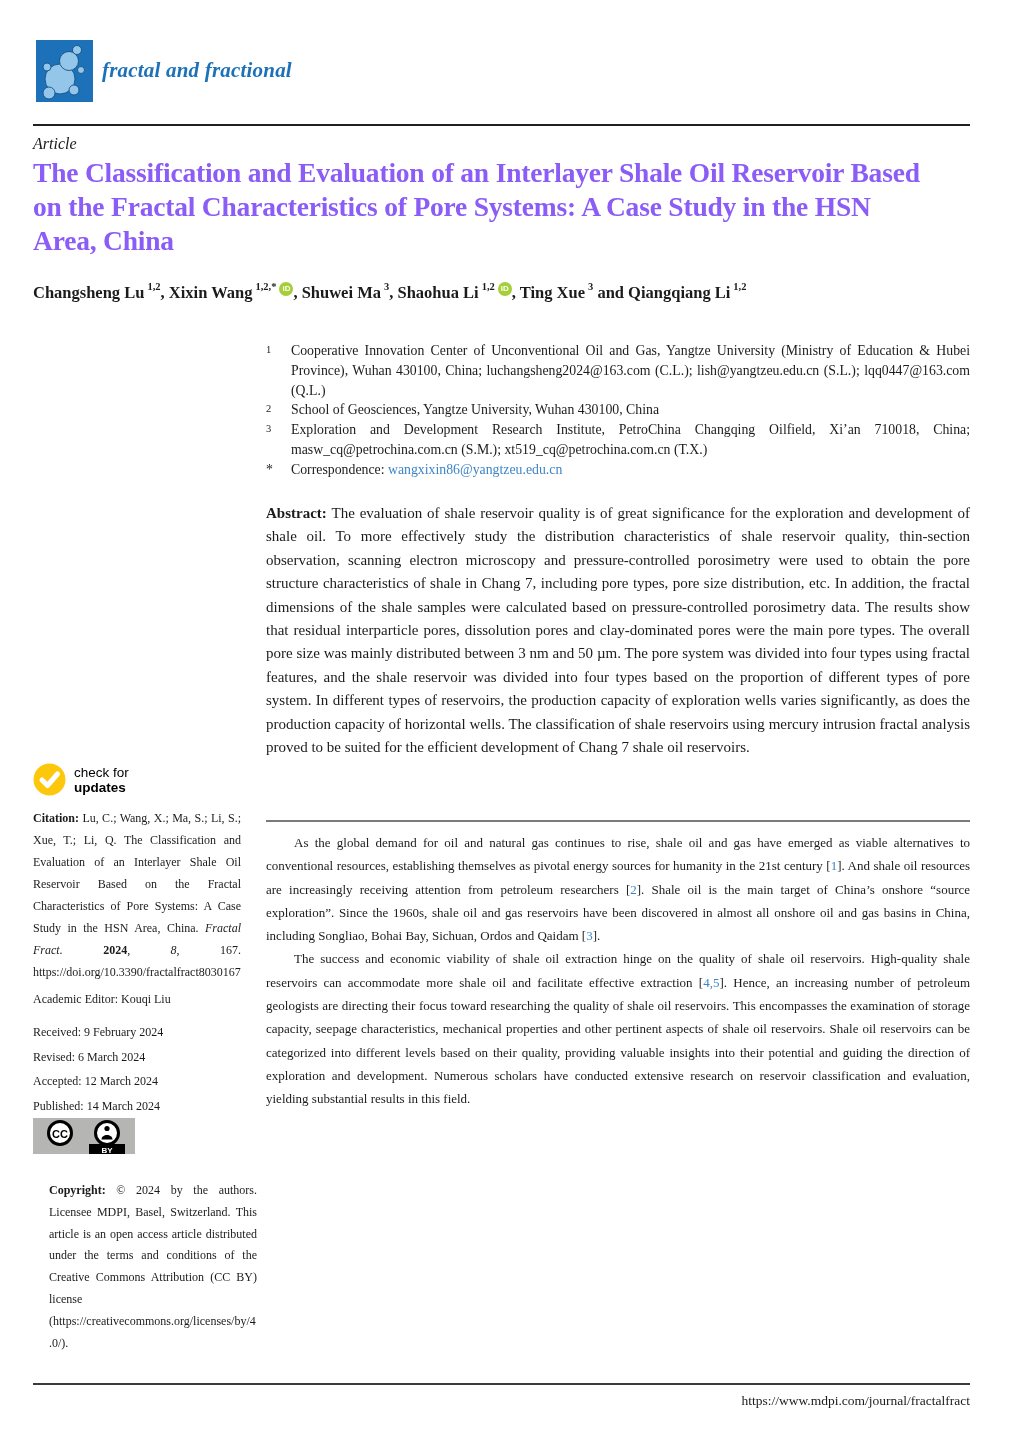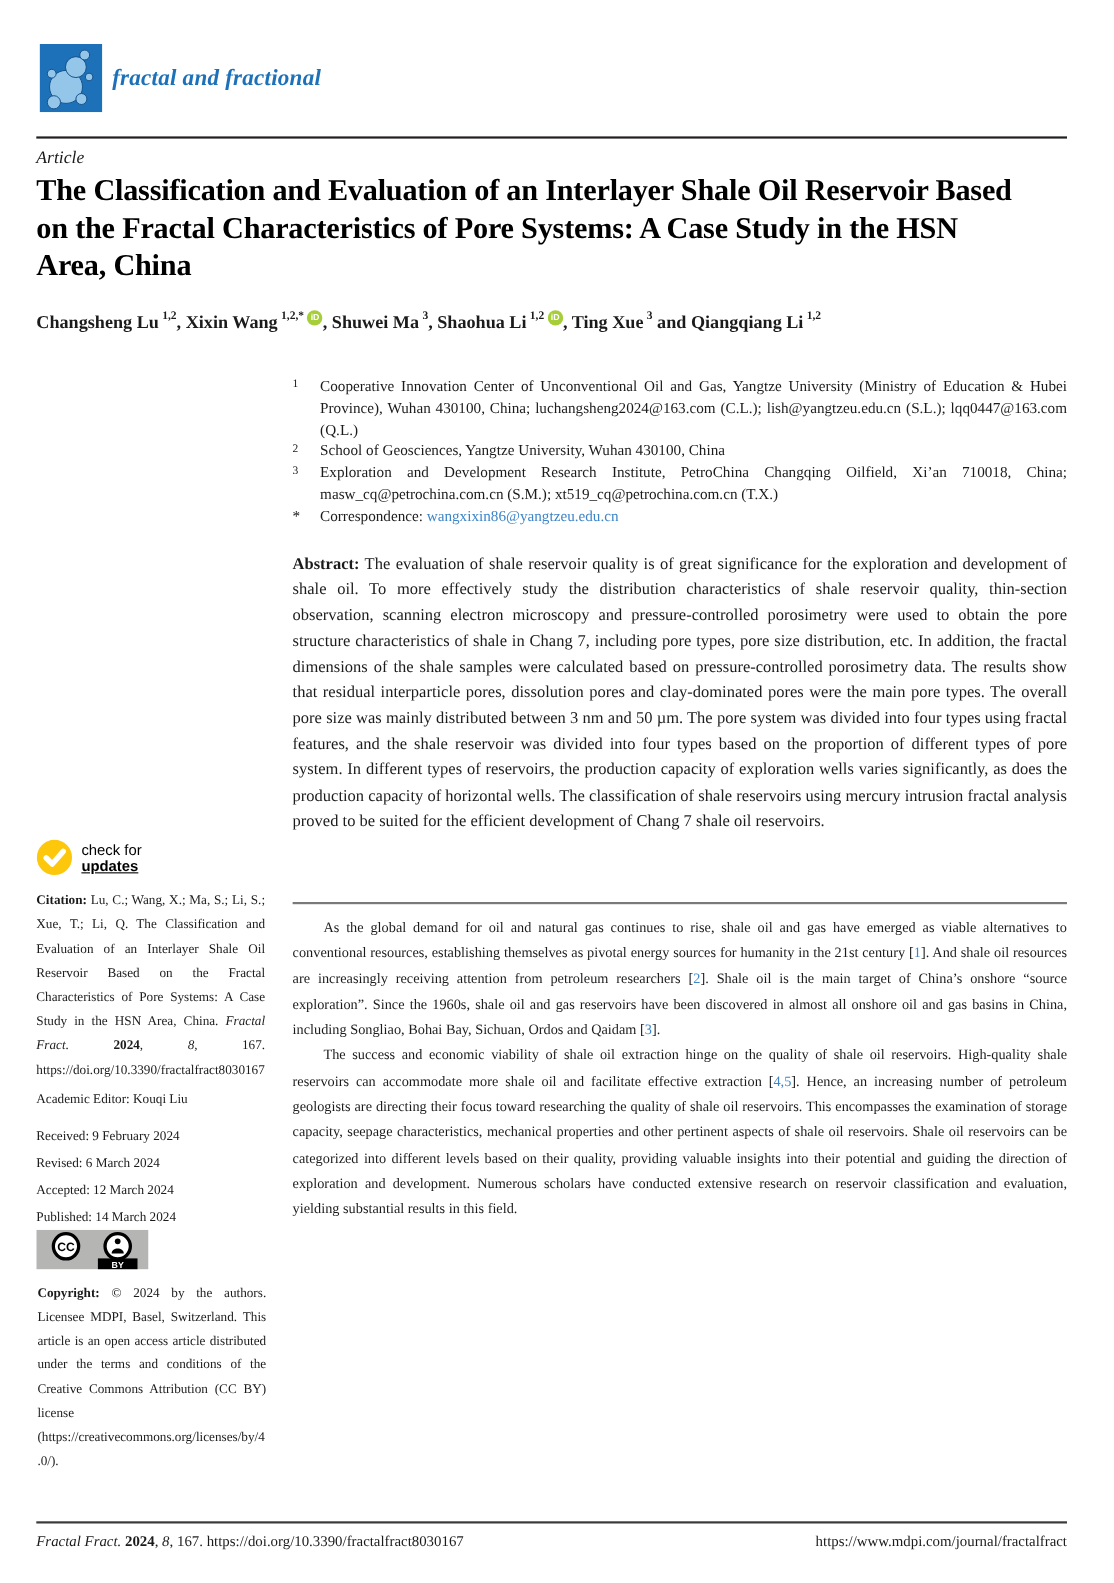--- a/index.html
+++ b/index.html
@@ -12,21 +12,21 @@
   .journal-name {
     position:absolute; left:102px; top:58px; font-size:21px; font-style:italic;
     font-weight:bold; color:#1d71b8; letter-spacing:0.2px;
   }
   .mdpi-logo { position:absolute; left:886px; top:46px; width:92px; height:64px; }
   .header-rule { position:absolute; left:33px; top:124px; width:937px; height:2px; background:#231f20; }
   
   .article-label { position:absolute; left:33px; top:135px; font-size:16px; font-style:italic; }
   .page-title {
     position:absolute; left:33px; top:156px; width:900px; margin:0;
-    font-size:27.5px; line-height:34px; font-weight:bold; letter-spacing:-0.2px; color:#000000;
+    font-size:27.5px; line-height:34px; font-weight:bold; letter-spacing:-0.2px; color:#8b5cf6;
   }
   .authors { position:absolute; left:33px; top:282px; width:950px; font-size:16.5px; font-weight:bold; }
   .a-sup { font-size:10.5px; position:relative; top:-1px; margin-left:3px; }
   .orcid {
     display:inline-block; width:14px; height:14px; border-radius:50%; background:#a6ce39;
     color:#fff; font-family:"Liberation Sans", sans-serif; font-size:8px; font-weight:bold;
     text-align:center; line-height:14px; vertical-align:super; margin-left:3px; cursor:pointer;
   }
   .orcid::before { content:"iD"; }
   
@@ -42,27 +42,27 @@
   .bold { font-weight:bold; }
   .mid-rule { margin-top:18px; height:2px; background:#7a7a7a; }
   .section-heading { margin:35px 0 0 0; font-size:16px; font-weight:bold; }
   .para { margin:9px 0 0 0; font-size:13px; line-height:23.3px; text-align:justify; text-indent:28px; }
   .para + .para { margin-top:0; }
   .ref { color:#3d85c8; text-decoration:none; cursor:pointer; }
   
   .sidebar { position:absolute; left:33px; top:0; width:208px; font-size:12px; }
   .check-updates { position:absolute; left:0; top:763px; display:flex; align-items:center; gap:8px; cursor:pointer; }
   .cu-text { font-family:"Liberation Sans", sans-serif; font-size:13.5px; line-height:15px; color:#000; }
-  .cu-text .b2 { font-weight:bold;text-decoration:underline; }
+  .cu-text .b2 { font-weight:bold; }
   .citation { position:absolute; left:0; top:807px; width:208px; margin:0; line-height:22px;
     text-align:justify; overflow-wrap:anywhere; }
   .editor { position:absolute; left:0; top:988px; width:208px; margin:0; line-height:22px; }
   .dates { position:absolute; left:0; top:1020px; width:208px; line-height:24.5px; }
   .cc-badge { position:absolute; left:0; top:1118px; width:102px; height:36px; cursor:pointer; }
-  .copyright { position:absolute; left:0; top:1164px; width:208px; margin:1px; line-height:21.8px;
+  .copyright { position:absolute; left:0; top:1164px; width:208px; margin:16px; line-height:21.8px;
     text-align:justify; overflow-wrap:anywhere; }
   
   .footer-rule { position:absolute; left:33px; top:1383px; width:937px; height:1.5px; background:#3a3a3a; }
   .footer-left { position:absolute; left:33px; top:1393px; font-size:13.5px; }
   .footer-right { position:absolute; right:43px; top:1393px; font-size:13.5px; }
   .it { font-style:italic; }
 </style>
 </head>
 <body>
 
@@ -160,16 +160,15 @@
         <path d="M68.5 21.5 C68.5 15.5 79.5 15.5 79.5 21.5 Z" fill="#000000"></path>
         <text x="74" y="34.5" text-anchor="middle" font-family="Liberation Sans, sans-serif" font-weight="bold" font-size="8" fill="#ffffff">BY</text>
       </svg>
     </div>
 
     <p class="copyright"><span class="bold">Copyright:</span><span> © 2024 by the authors. Licensee MDPI, Basel, Switzerland. This article is an open access article distributed under the terms and conditions of the Creative Commons Attribution (CC BY) license (https://creativecommons.org/licenses/by/4.0/).</span></p>
 
   </aside>
 
   <div class="footer-rule"></div>
-  <div class="footer-left"><span class="it">Fractal Fract.</span><span> </span><span class="bold">2024</span><span>, </span><span class="it">8</span><span>, 167. </span><span>https://doi.org/10.3390/fractalfract8030167</span></div>
   <div class="footer-right">https://www.mdpi.com/journal/fractalfract</div>
 
 </div>
 
 </body></html>

